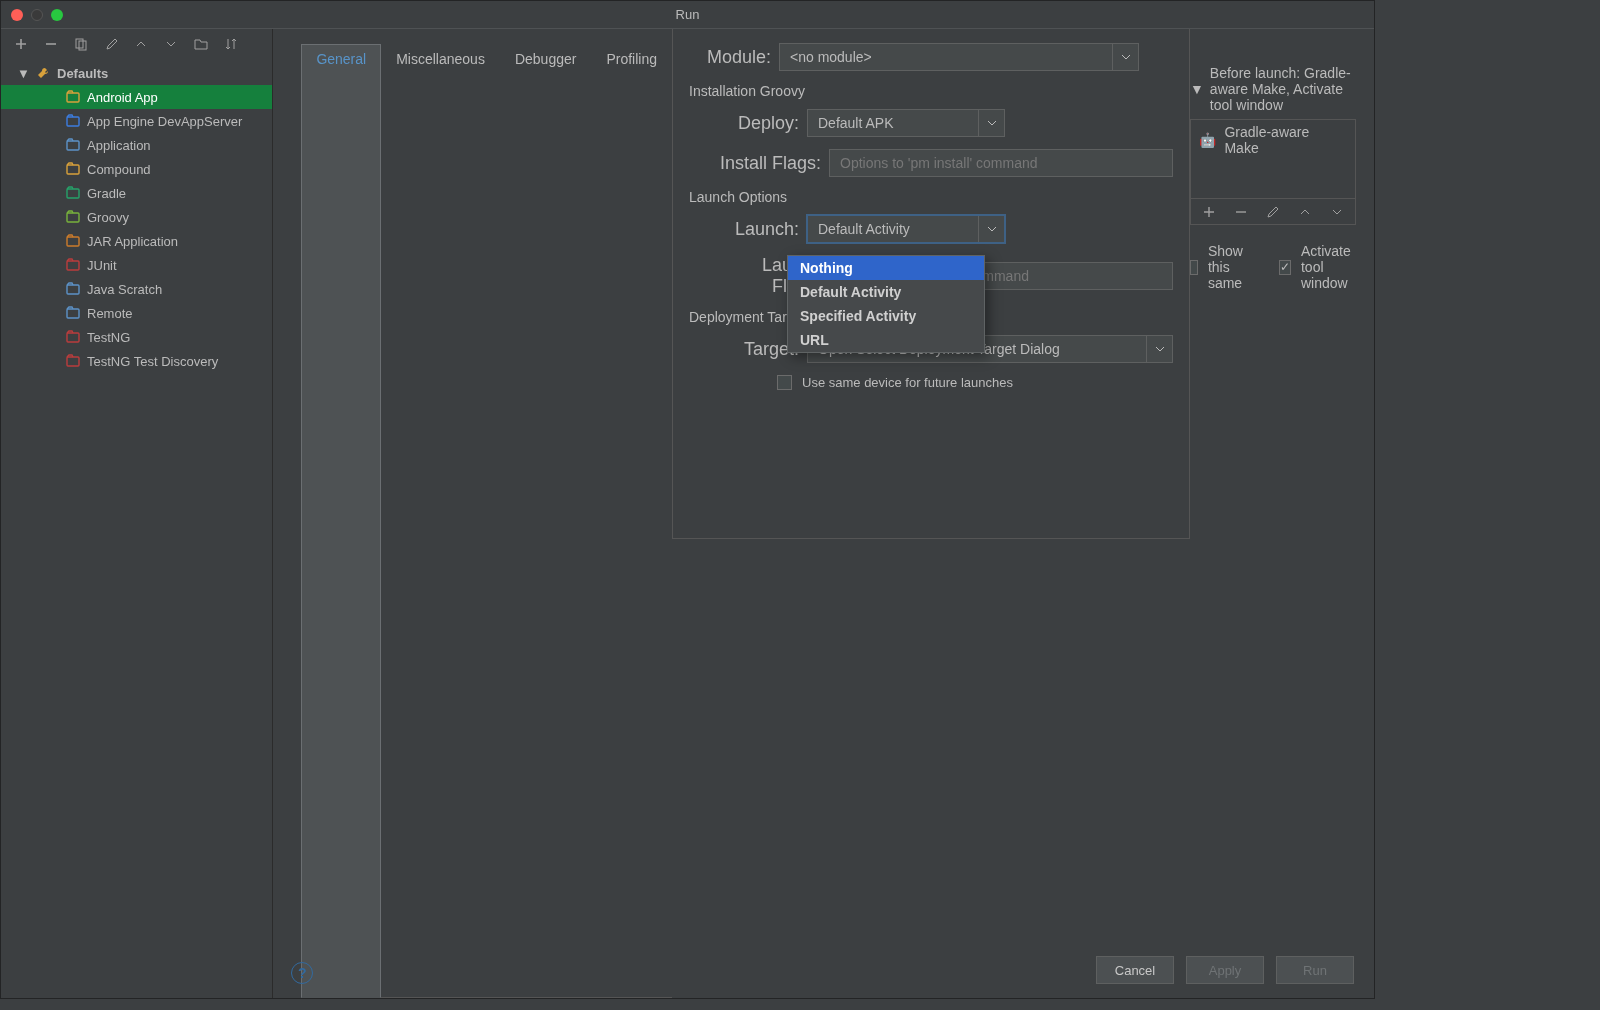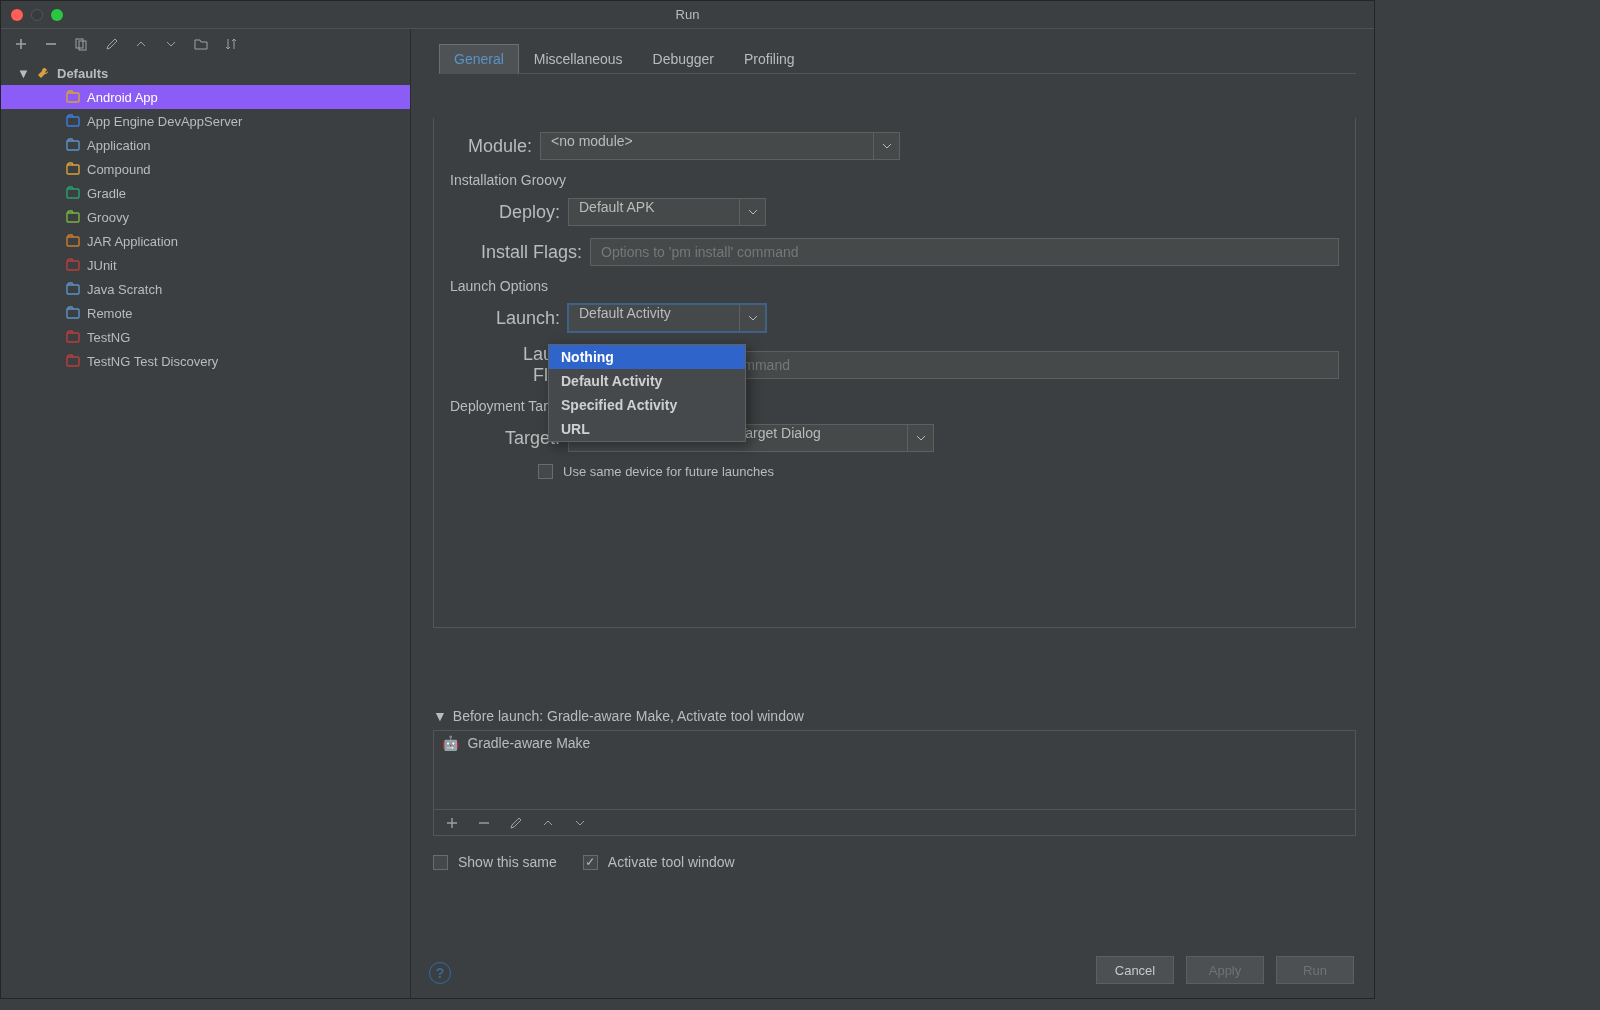--- a/index.html
+++ b/index.html
@@ -49,43 +49,43 @@
 .tool-ico { width:16px; height:16px; color:#a0a0a0; display:flex; align-items:center; justify-content:center;}
 .tree { flex:1; overflow:auto; padding-top:2px;}
 .tree-row {
   height:24px; display:flex; align-items:center;
   padding-left: 16px; gap:6px; cursor: default;
   font-size:13px;
 }
 .tree-row .twisty { width:12px; color:#bbbbbb;}
 .tree-row.root { font-weight:bold; }
 .tree-row.child { padding-left: 64px; }
-.tree-row.selected { background: #8b5cf6; color:#ffffff; }
+.tree-row.selected { background: #15803d; color:#ffffff; }
 .cfg-ico { width:16px; height:16px; display:flex; align-items:center; justify-content:center; font-size:11px; }
 .main {
-  flex:1; display:flex; flex-direction:column; padding: 0 18px 0 22px; position:relative;gap:44px;
+  flex:1; display:flex; flex-direction:row; padding: 0 18px 0 22px; position:relative;
 }
 .tabs { display:flex; gap:0; margin-top:14px; border-bottom:1px solid #555; margin-left:6px;}
 .tab {
   padding:6px 14px 6px 14px; color:#bbbbbb; font-size:14px; cursor:default;
   border:1px solid transparent; border-bottom:none;
   position:relative; top:1px;
 }
 .tab.active {
   background:#4e5254; color:#5894c9; border:1px solid #6b6f72; border-bottom:1px solid #4e5254;
 }
 .panel {
   border:1px solid #555; border-top:none; padding:14px 16px 22px 16px;
   height: 510px;
 }
 .form-row { display:flex; align-items:center; margin-bottom:12px; }
 .form-label { width:90px; text-align:right; color:#bbbbbb; padding-right:8px; font-size:18px;}
 .fieldset-label { color:#bbbbbb; font-size:14px; margin:10px 0 10px 0; }
 .combo {
-  display:flex; background:#45494a; border:1px solid #5e6060;
+  display:flex; align-items:center; background:#45494a; border:1px solid #5e6060;
   height:28px; color:#bbbbbb; padding:0 10px; font-size:14px;
   position: relative;
 }
 .combo .arrow-btn {
   position:absolute; right:0; top:0; bottom:0; width:26px;
   border-left:1px solid #5e6060; display:flex; align-items:center; justify-content:center;
 }
 .combo.focused { border:1px solid #3e6185; outline:1px solid #3e6185;}
 .textfield {
   flex:1; background:#45494a; border:1px solid #5e6060; height:28px;

